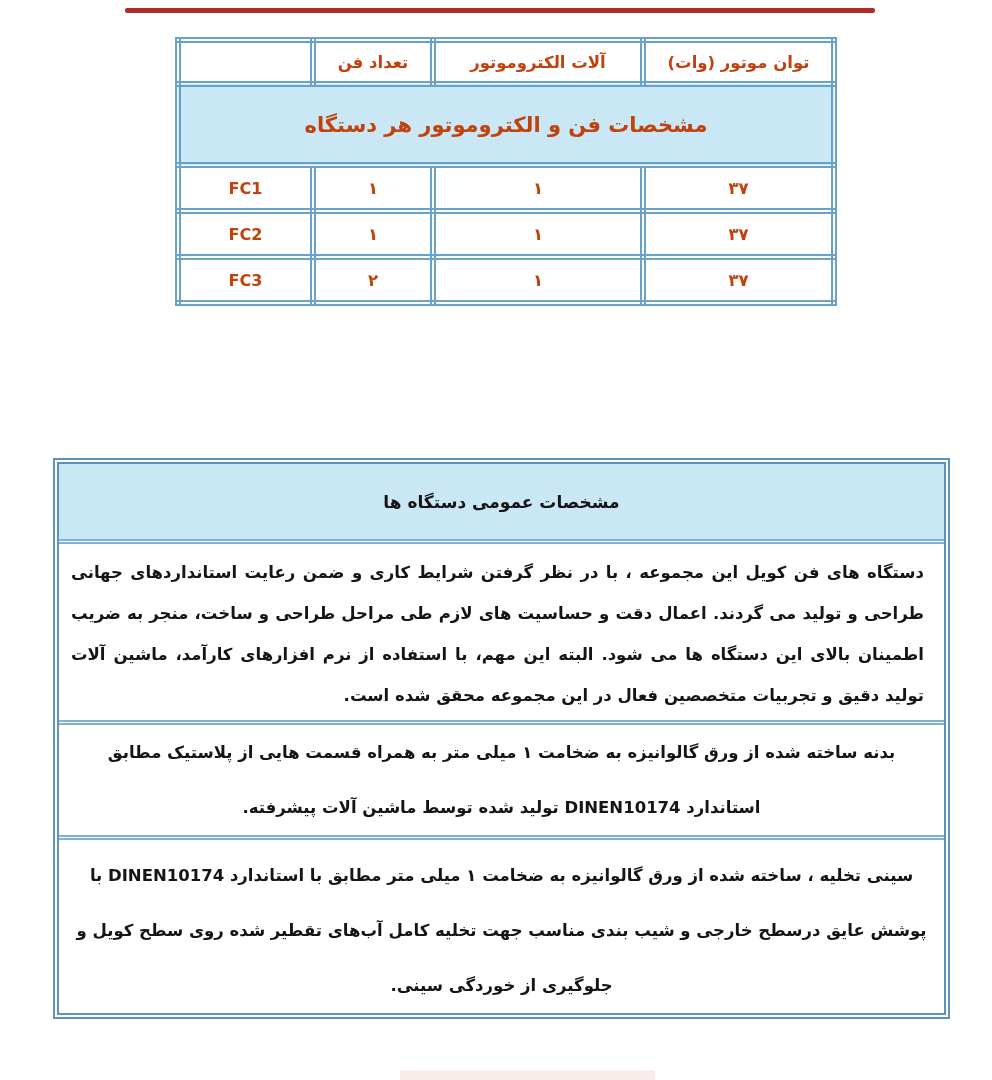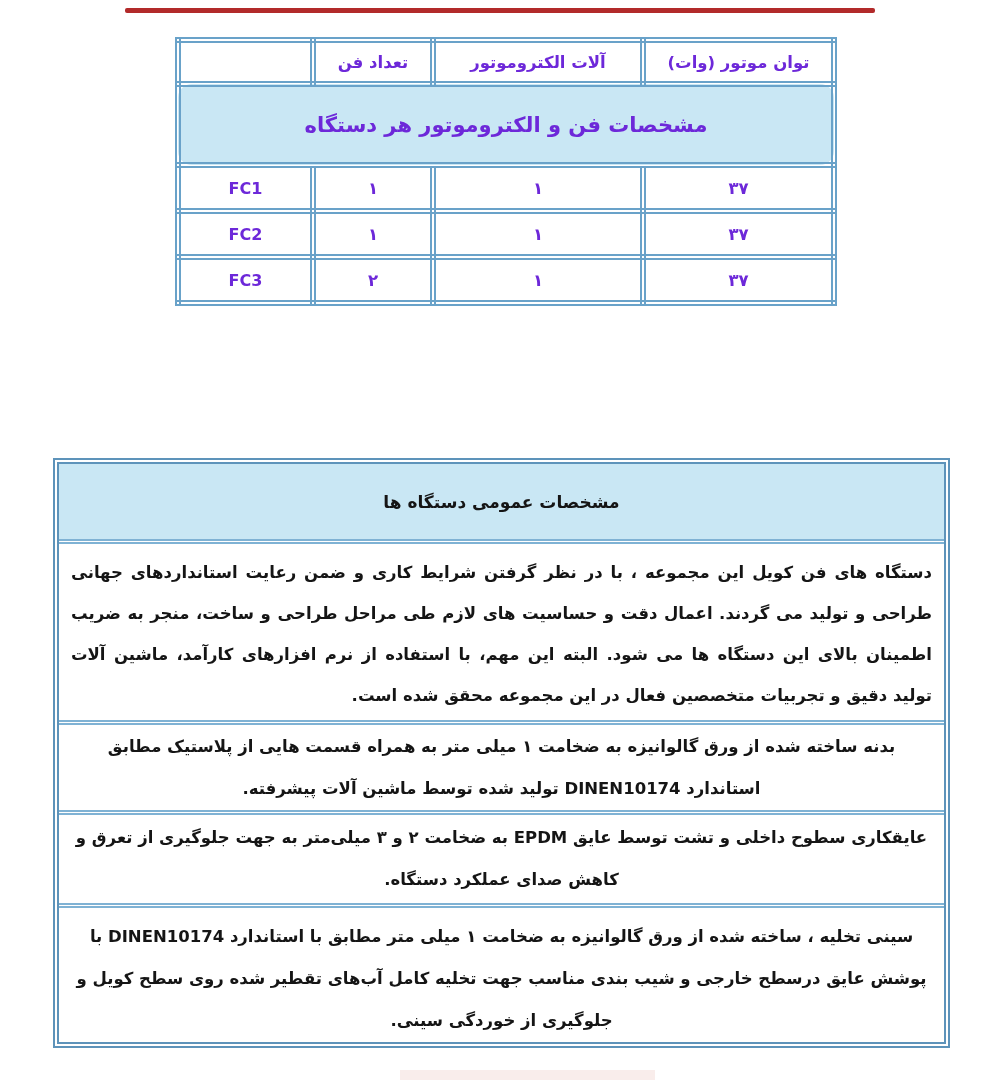--- a/index.html
+++ b/index.html
@@ -12,45 +12,45 @@
   
   .bottom-accent{position:absolute;left:400px;top:1070px;width:255px;height:10px;background:#f9edeb;}
 
   
   .fan-table{
     position:absolute;left:175px;top:37px;border-collapse:collapse;
     table-layout:fixed;
   }
   .fan-table td,.fan-table th{
     border:6px double #69a2c9;background:#ffffff;text-align:center;
-    vertical-align:middle;font-weight:bold;color:#6d28d9;padding:0;
+    vertical-align:middle;font-weight:bold;color:#c2410c;padding:0;
   }
   .fan-table .tbl-title{
     background:#c9e7f4;height:75px;font-size:21px;letter-spacing:0;
   }
   .fan-table thead th{height:38px;font-size:16.5px;}
-  .fan-table tbody td{height:40px;font-size:16.5px;border-radius:14px;}
+  .fan-table tbody td{height:40px;font-size:16.5px;}
   .fan-table .model-cell{font-size:16px;}
 
   
   .general-table{
     position:absolute;left:53px;top:458px;width:897px;
     border:6px double #5d93ba;box-sizing:border-box;background:#fff;
   }
   .g-row{border-top:5px double #7fb2d4;direction:rtl;font-weight:bold;color:#151515;box-sizing:border-box;}
   .g-row:first-child{border-top:none;}
   .g-title{
     background:#c9e7f4;height:75px;display:flex;align-items:center;justify-content:center;
     font-size:17px;text-align:center;
   }
-  .g-intro{padding:8px 12px 4px 12px;font-size:16.5px;line-height:41px;min-height:167px;}
+  .g-intro{padding:8px 20px 4px 12px;font-size:16.5px;line-height:41px;min-height:167px;}
   .g-intro p{margin:0;text-align:justify;}
   .g-intro p.tail{text-align:right;}
   .g-item{font-size:16.5px;}
-  .g-item.center{text-align:center;line-height:42px;padding:0 12px;}
+  .g-item.center{text-align:center;line-height:55px;padding:0 12px;}
   .g-item.h90{min-height:90px;display:flex;align-items:center;justify-content:center;}
   .g-item.h93{min-height:93px;display:flex;align-items:center;justify-content:center;}
   .g-item.h102{min-height:102px;display:flex;align-items:flex-start;justify-content:center;padding-top:8px;}
 </style>
 </head>
 <body>
 
 <div class="top-rule"></div>
 
 <table class="fan-table">
@@ -99,23 +99,20 @@
   <div class="g-row g-title" dir="rtl">مشخصات عمومی دستگاه ها</div>
 
   <div class="g-row g-intro">
     <p>دستگاه های فن کویل این مجموعه ، با در نظر گرفتن شرایط کاری و ضمن رعایت استانداردهای جهانی طراحی و تولید می گردند. اعمال دقت و حساسیت های لازم طی مراحل طراحی و ساخت، منجر به ضریب اطمینان بالای این دستگاه ها می شود. البته این مهم، با استفاده از نرم افزارهای کارآمد، ماشین آلات تولید دقیق و تجربیات متخصصین فعال در این مجموعه محقق شده است.</p>
   </div>
 
   <div class="g-row g-item center h90">
     <span>بدنه ساخته شده از ورق گالوانیزه به ضخامت ۱ میلی متر به همراه قسمت هایی از پلاستیک مطابق استاندارد DINEN10174 تولید شده توسط ماشین آلات پیشرفته.</span>
   </div>
 
-  <div class="g-row g-item center h93">
-    <span>عایقکاری سطوح داخلی و تشت توسط عایق EPDM به ضخامت ۲ و ۳ میلی‌متر به جهت جلوگیری از تعرق و کاهش صدای عملکرد دستگاه.</span>
-  </div>
 
   <div class="g-row g-item center h102">
     <span>سینی تخلیه ، ساخته شده از ورق گالوانیزه به ضخامت ۱ میلی متر مطابق با استاندارد DINEN10174 با پوشش عایق درسطح خارجی و شیب بندی مناسب جهت تخلیه کامل آب‌های تقطیر شده روی سطح کویل و جلوگیری از خوردگی سینی.</span>
   </div>
 
 </div>
 
 <div class="bottom-accent"></div>
 
 </body></html>

